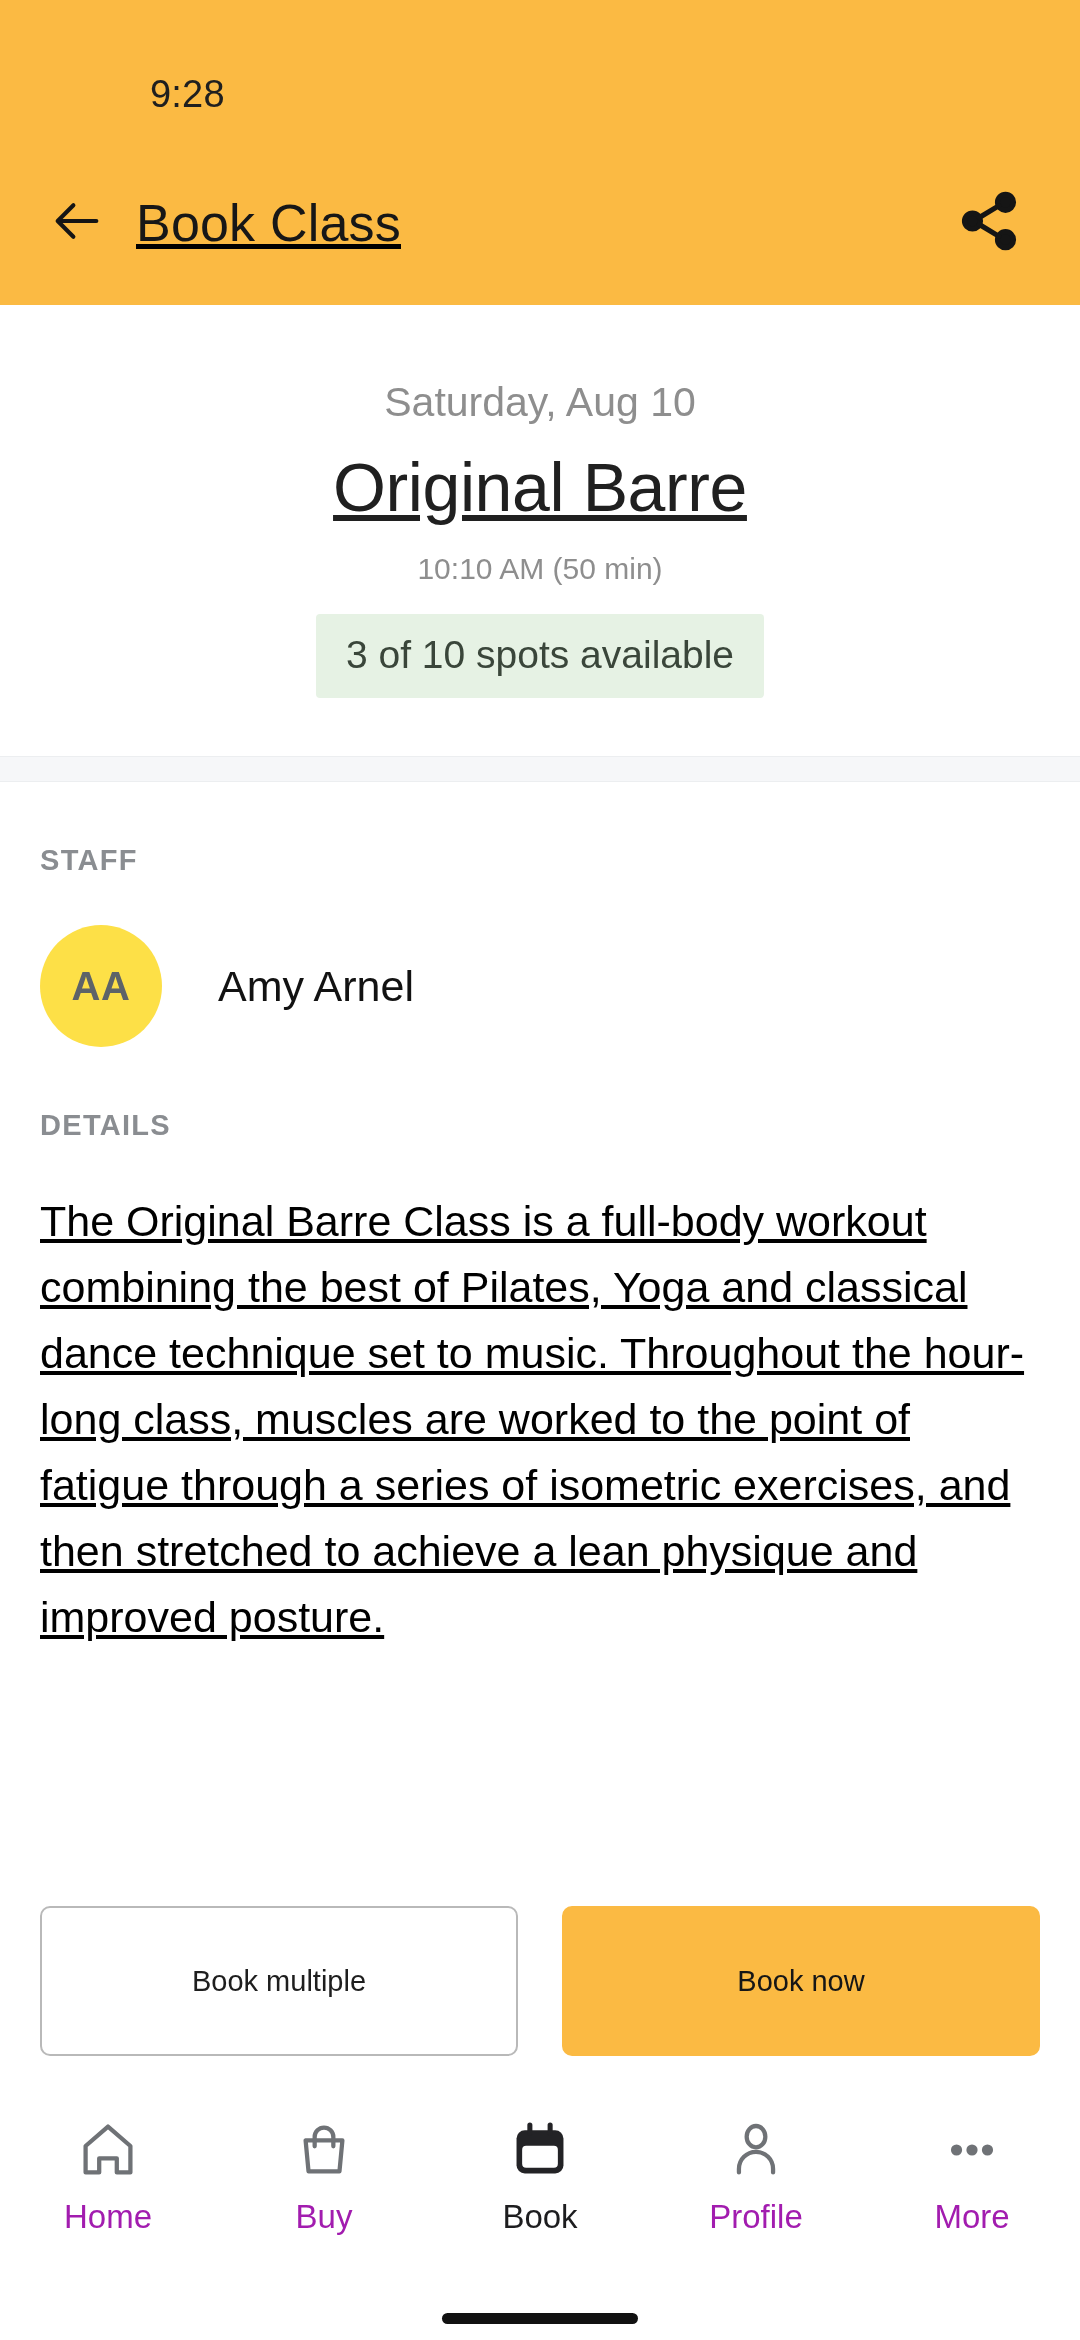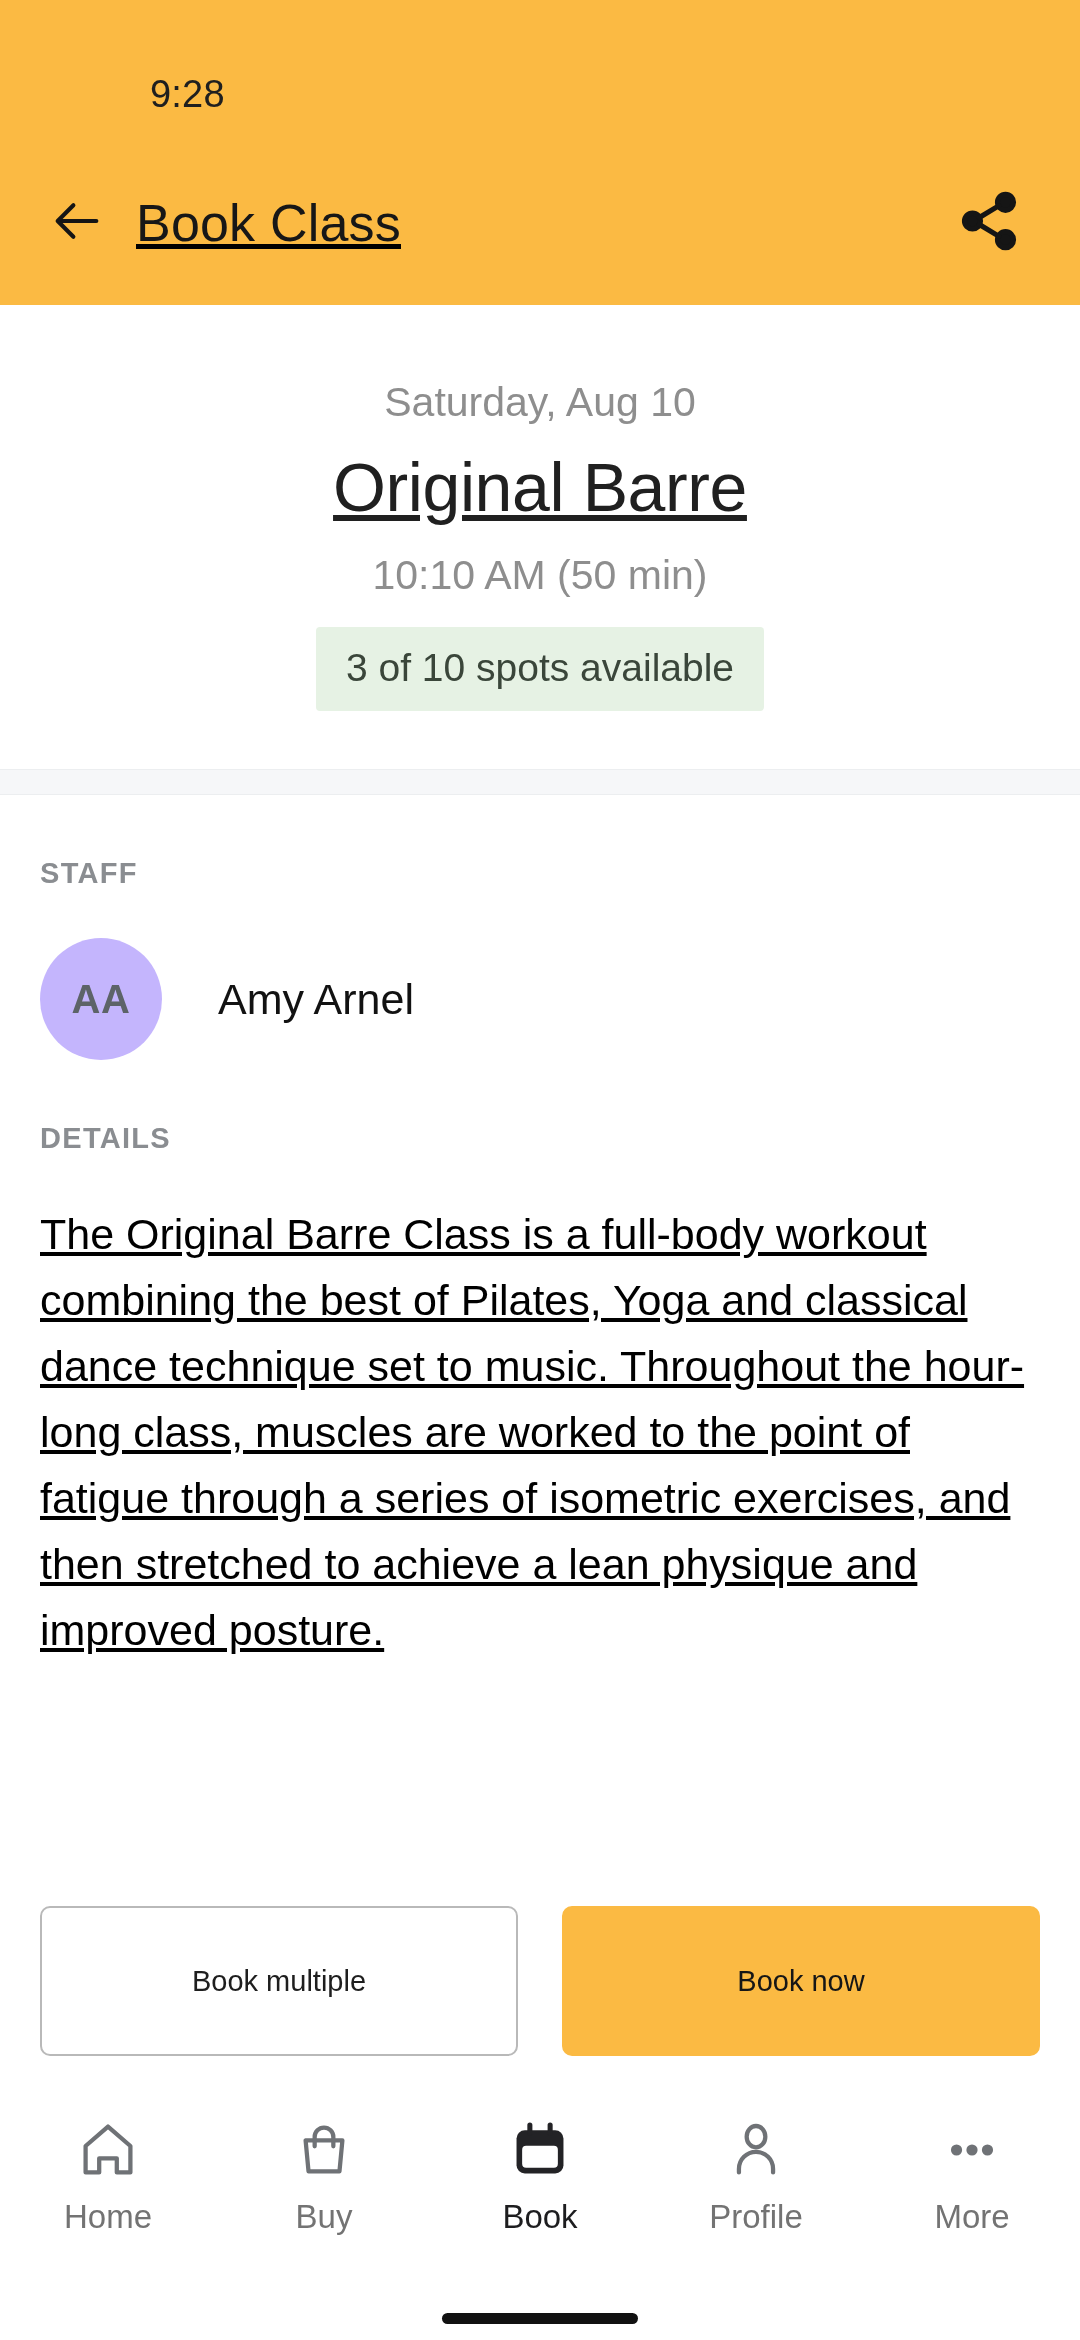--- a/index.html
+++ b/index.html
@@ -76,21 +76,21 @@
     margin-bottom:22px;
   }
   .hero-name {
     font-size:68px;
     color:#202020;
     margin-bottom:26px;
     letter-spacing:-.4px;
     text-decoration:underline;
   }
   .hero-time {
-    font-size:41px;
+    font-size:30px;
     color:#8e8e8e;
     margin-bottom:28px;
   }
   .spots-badge {
     display:inline-block;
     background:#e6f2e4;
     color:#3a463a;
     font-size:39px;
     padding:19px 30px 21px;
     border-radius:4px;
@@ -120,21 +120,21 @@
   }
 
   .staff-row {
     display:flex; align-items:center;
     margin-top:48px;
     cursor:pointer;
   }
   .avatar {
     width:122px; height:122px;
     border-radius:50%;
-    background:#c4b5fd;
+    background:#fde047;
     display:flex; align-items:center; justify-content:center;
     font-size:40px;
     font-weight:bold;
     color:#5d6368;
     letter-spacing:.5px;
     flex:0 0 auto;
   }
   .staff-name {
     margin-left:56px;
     font-size:43px;
@@ -192,21 +192,21 @@
     align-items:center;
     cursor:pointer;
     gap:12px;
   }
   .navicon {
     height:72px;
     display:flex; align-items:center; justify-content:center;
   }
   .navlabel {
     font-size:33px;
-    color:#737373;
+    color:#a21caf;
   }
   .navitem.active .navlabel { color:#1d1d1f; }
 
   .home-indicator-wrap {
     height:44px;
     display:flex; align-items:center; justify-content:center;
     background:#ffffff;
     flex:0 0 auto;
   }
   .home-indicator {

